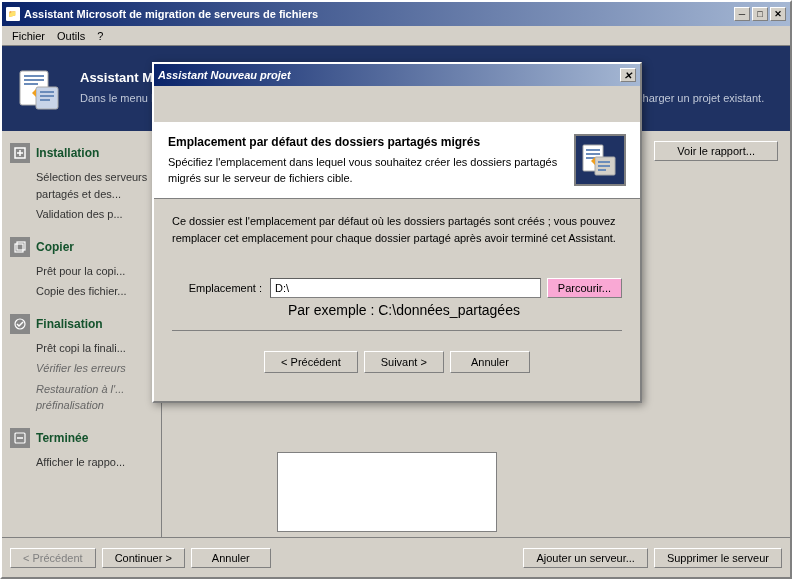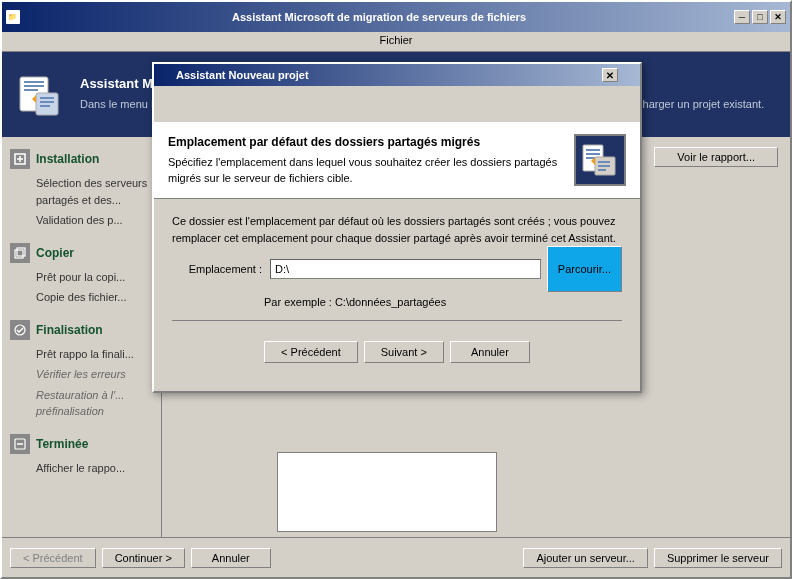--- a/index.html
+++ b/index.html
@@ -22,29 +22,28 @@
       border-right-color: #808080;
       border-bottom-color: #808080;
       position: relative;
       display: flex;
       flex-direction: column;
     }
 
     
     .title-bar {
       background: linear-gradient(to right, #0a246a, #a6b8d4);
-      height: 30px;
+      height: 24px;
       display: flex;
       align-items: center;
       padding: 0 4px;
       color: white;
       font-size: 11px;
       font-weight: bold;
       flex-shrink: 0;
-      text-align: center;
     }
     .title-bar-icon {
       width: 14px;
       height: 14px;
       margin-right: 4px;
       background: #fff;
       border-radius: 1px;
       display: flex;
       align-items: center;
       justify-content: center;
@@ -73,21 +72,20 @@
 
     
     .menu-bar {
       background: #d4d0c8;
       height: 20px;
       display: flex;
       align-items: center;
       padding: 0 4px;
       flex-shrink: 0;
       border-bottom: 1px solid #808080;
-      flex-direction: column;
     }
     .menu-item {
       padding: 2px 6px;
       font-size: 11px;
       cursor: pointer;
     }
 
     
     .content-area {
       flex: 1;
@@ -238,24 +236,25 @@
       border: 2px solid #ffffff;
       border-right-color: #808080;
       border-bottom-color: #808080;
       box-shadow: 2px 2px 8px rgba(0,0,0,0.4);
     }
     .dialog-title-bar {
       background: linear-gradient(to right, #0a246a, #a6b8d4);
       height: 22px;
       display: flex;
       align-items: center;
-      padding: 0 22px;
+      padding: 0 4px;
       color: white;
       font-size: 11px;
       font-weight: bold;
+      font-style: italic;
     }
     .dialog-title-text { flex: 1; }
     .dialog-close-btn {
       width: 16px;
       height: 14px;
       background: #d4d0c8;
       border: 1px solid #ffffff;
       border-right-color: #808080;
       border-bottom-color: #808080;
       display: flex;
@@ -301,21 +300,21 @@
       justify-content: center;
     }
 
     .dialog-body {
       padding: 14px 18px;
     }
     .dialog-body-text {
       font-size: 11px;
       color: #000;
       line-height: 1.5;
-      margin-bottom: 0;
+      margin-bottom: 32px;
     }
     .dialog-form-row {
       display: flex;
       align-items: center;
       margin-bottom: 1px;
     }
     .dialog-form-label {
       font-size: 11px;
       color: #000;
       margin-right: 8px;
@@ -328,35 +327,35 @@
       border: 1px solid #808080;
       border-top-color: #606060;
       border-left-color: #606060;
       background: #ffffff;
       padding: 2px 4px;
       font-size: 11px;
       font-family: inherit;
     }
     .dialog-form-btn {
       margin-left: 6px;
-      padding: 16px 10px;
-      background: #0ea5e9;
+      padding: 3px 10px;
+      background: #f9a8d4;
       border: 1px solid;
       border-top-color: #ffffff;
       border-left-color: #ffffff;
       border-right-color: #808080;
       border-bottom-color: #808080;
       font-size: 11px;
       cursor: pointer;
       white-space: nowrap;
     }
     .dialog-example {
-      font-size: 11px;
-      color: #000;
-      margin-left: 92px;
+      font-size: 14px;
+      color: #000;
+      margin-left: 116px;
       margin-top: 4px;
     }
 
     .dialog-separator {
       border: none;
       border-top: 1px solid #808080;
       margin: 12px 0;
     }
 
     .dialog-footer {
@@ -486,21 +485,21 @@
             <div class="sidebar-section-icon">
               <div class="grey-box-icon" style="width:20px;height:20px;background:#888;">
                 <svg width="12" height="12" viewBox="0 0 12 12">
                   <circle cx="6" cy="6" r="5" fill="none" stroke="#fff" stroke-width="1.2"></circle>
                   <polyline points="3,6 5,8 9,4" stroke="#fff" stroke-width="1.5" fill="none"></polyline>
                 </svg>
               </div>
             </div>
             <span>Finalisation</span>
           </div>
-          <div class="sidebar-item">Prêt rappo la finali...</div>
+          <div class="sidebar-item">Prêt copi la finali...</div>
           <div class="sidebar-item italic">Vérifier les erreurs</div>
           <div class="sidebar-item italic">Restauration à l'... préfinalisation</div>
         </div>
 
         <div class="sidebar-section">
           <div class="sidebar-section-header">
             <div class="sidebar-section-icon">
               <div class="grey-box-icon" style="width:20px;height:20px;background:#888;">
                 <svg width="12" height="12" viewBox="0 0 12 12">
                   <rect x="1" y="1" width="10" height="10" rx="1" fill="none" stroke="#fff" stroke-width="1.2"></rect>

